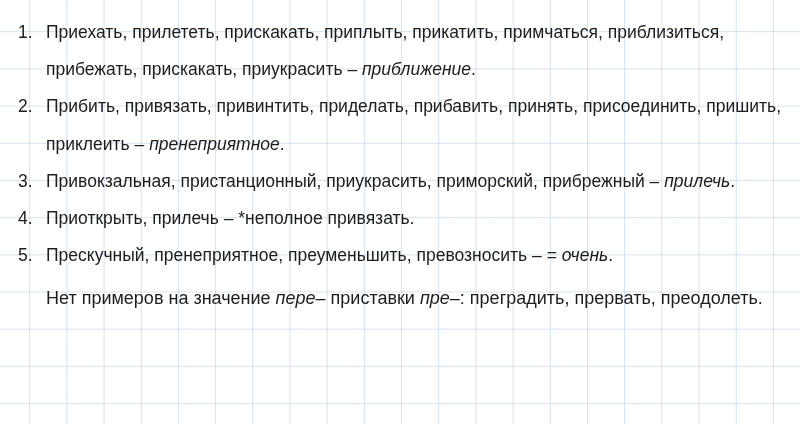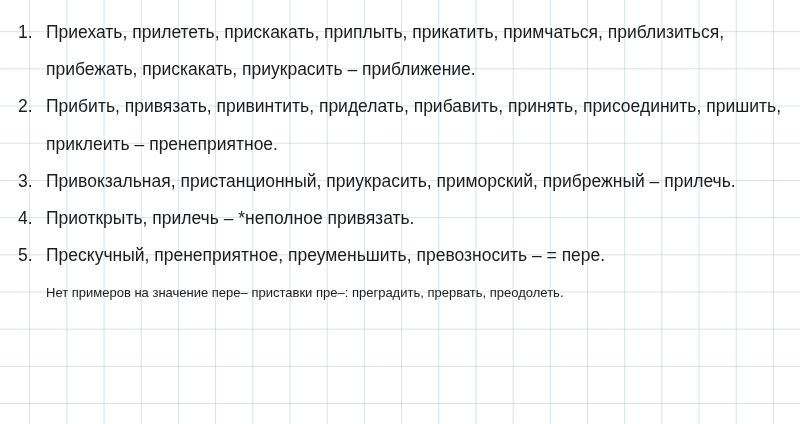--- a/index.html
+++ b/index.html
@@ -44,26 +44,28 @@
     width: 26px;
     flex: 0 0 26px;
     text-align: left;
     white-space: nowrap;
   }
   .body {
     flex: 1 1 auto;
     padding-left: 2px;
   }
   .em {
+    font-style: italic;
   }
   .extra {
     color: #1d1d1d;
-    font-size: 13px;
+    font-size: 18px;
     line-height: 37.2px;
     padding-left: 28px;
+    margin-top: 6px;
   }
 </style>
 </head>
 <body>
 
 <div id="page">
   <div id="content">
 
     <div class="item">
       <span class="num">1.</span>
@@ -80,19 +82,19 @@
       <span class="body"><span>Привокзальная, пристанционный, приукрасить, приморский, прибрежный – </span><span class="em">прилечь</span><span>.</span></span>
     </div>
 
     <div class="item">
       <span class="num">4.</span>
       <span class="body"><span>Приоткрыть, прилечь – *неполное привязать.</span></span>
     </div>
 
     <div class="item">
       <span class="num">5.</span>
-      <span class="body"><span>Прескучный, пренеприятное, преуменьшить, превозносить – </span><span class="em">= пере</span><span>.</span></span>
+      <span class="body"><span>Прескучный, пренеприятное, преуменьшить, превозносить – </span><span class="em">= очень</span><span>.</span></span>
     </div>
 
     <div class="extra"><span>Нет примеров на значение </span><span class="em">пере–</span><span> приставки </span><span class="em">пре–</span><span>: преградить, прервать, преодолеть.</span></div>
 
   </div>
 </div>
 
 </body></html>

